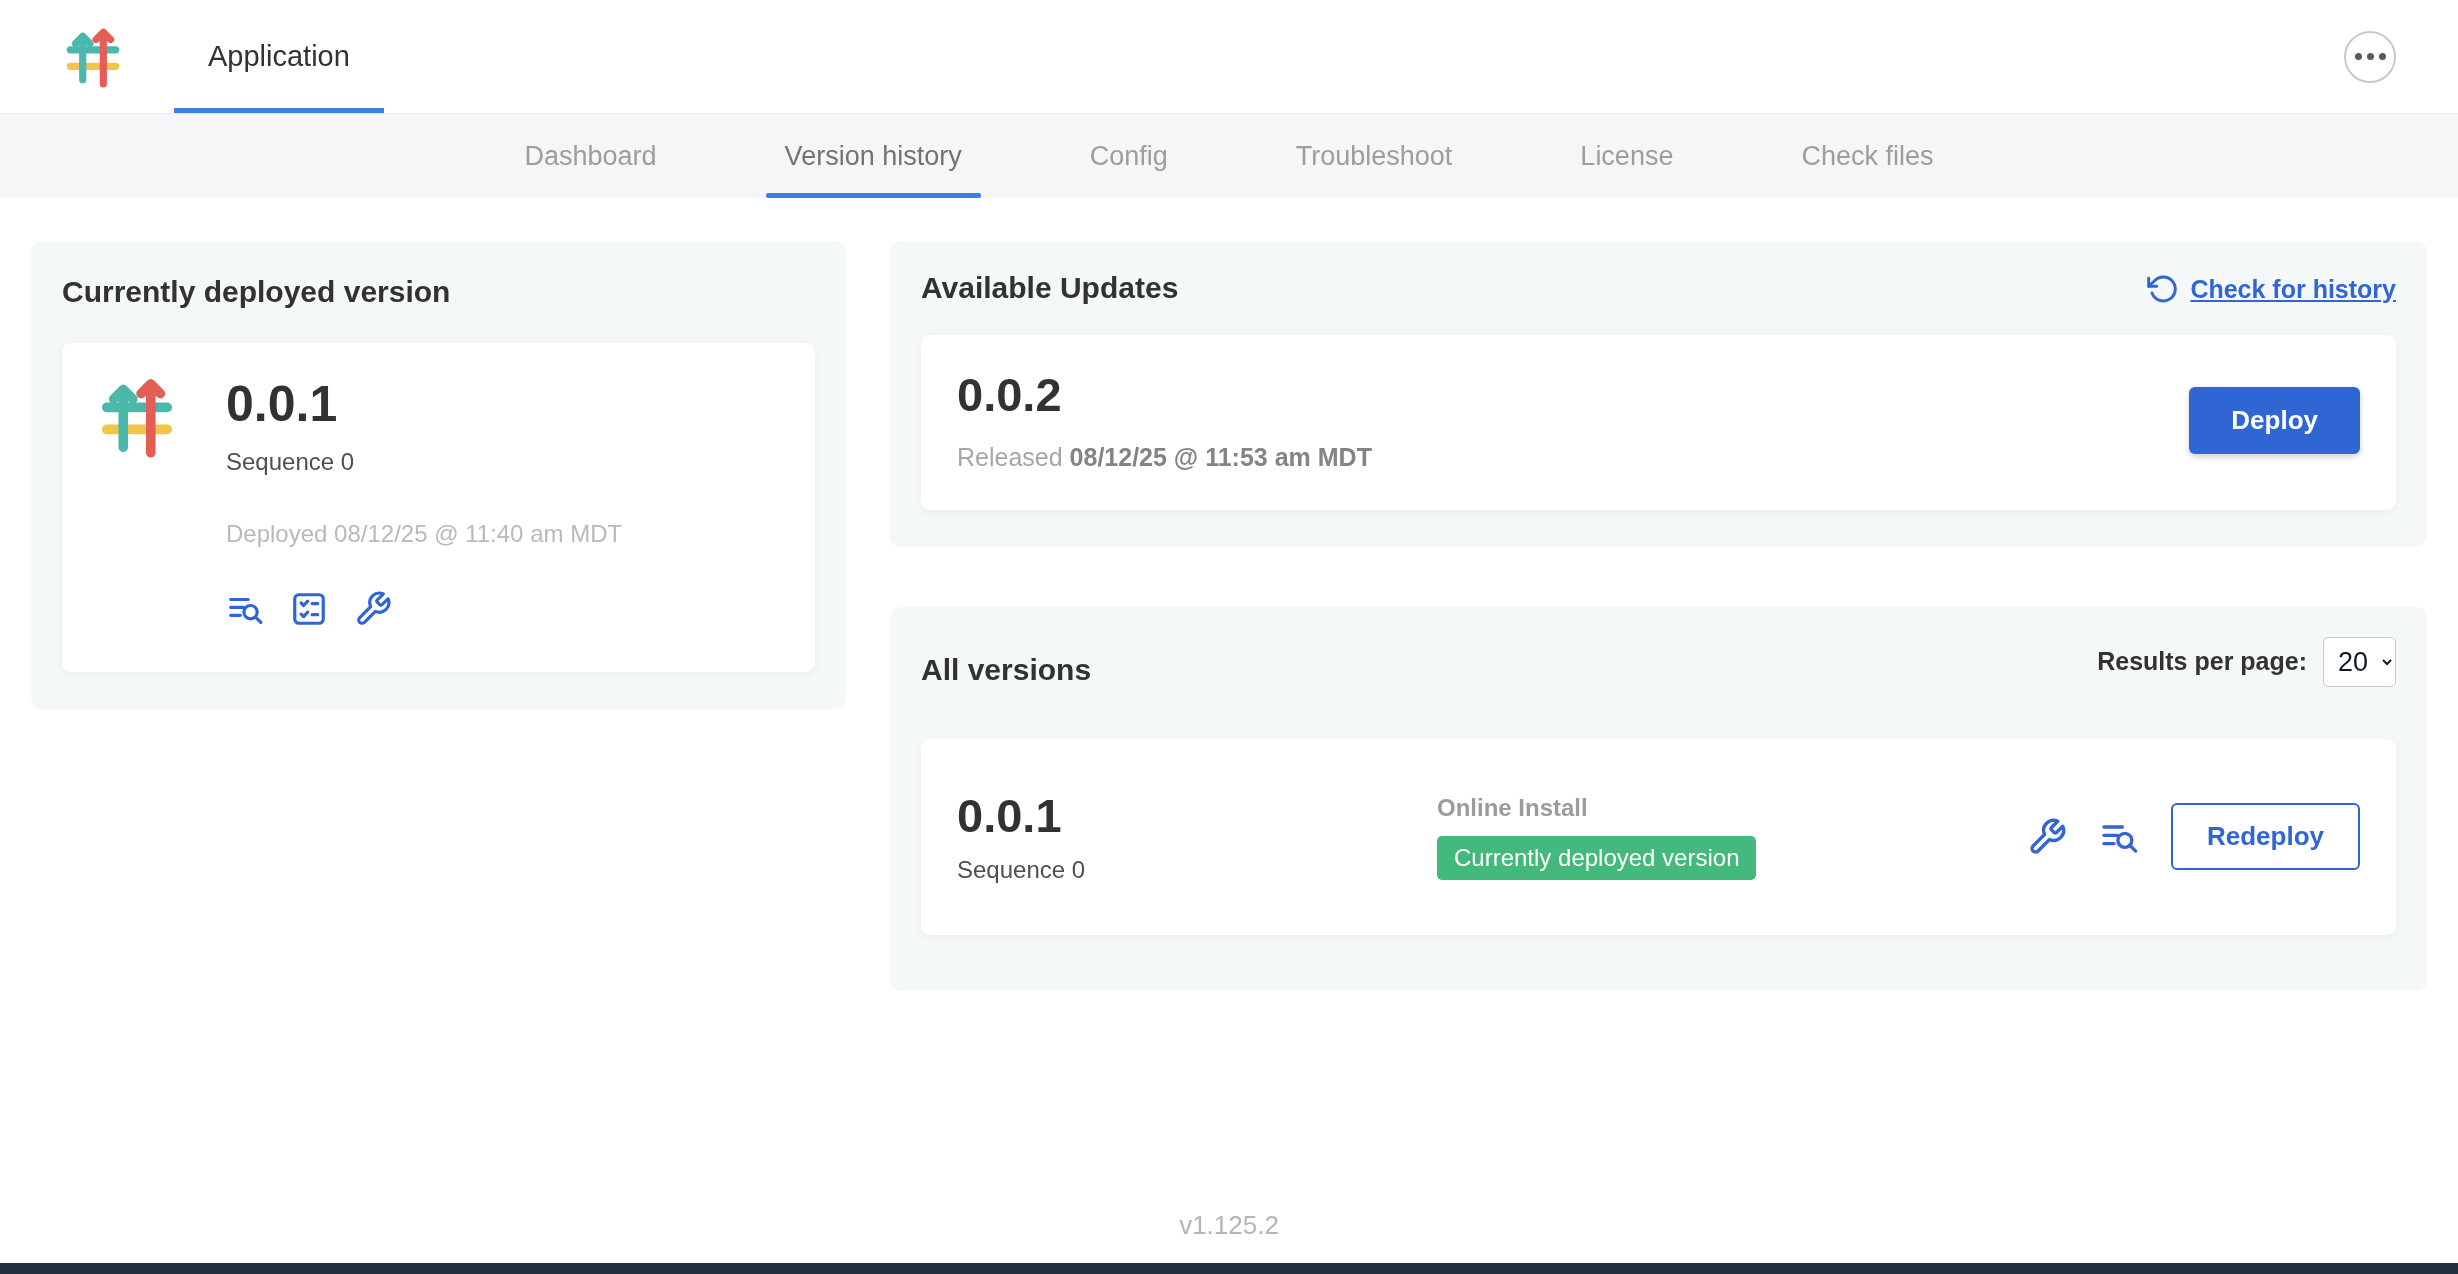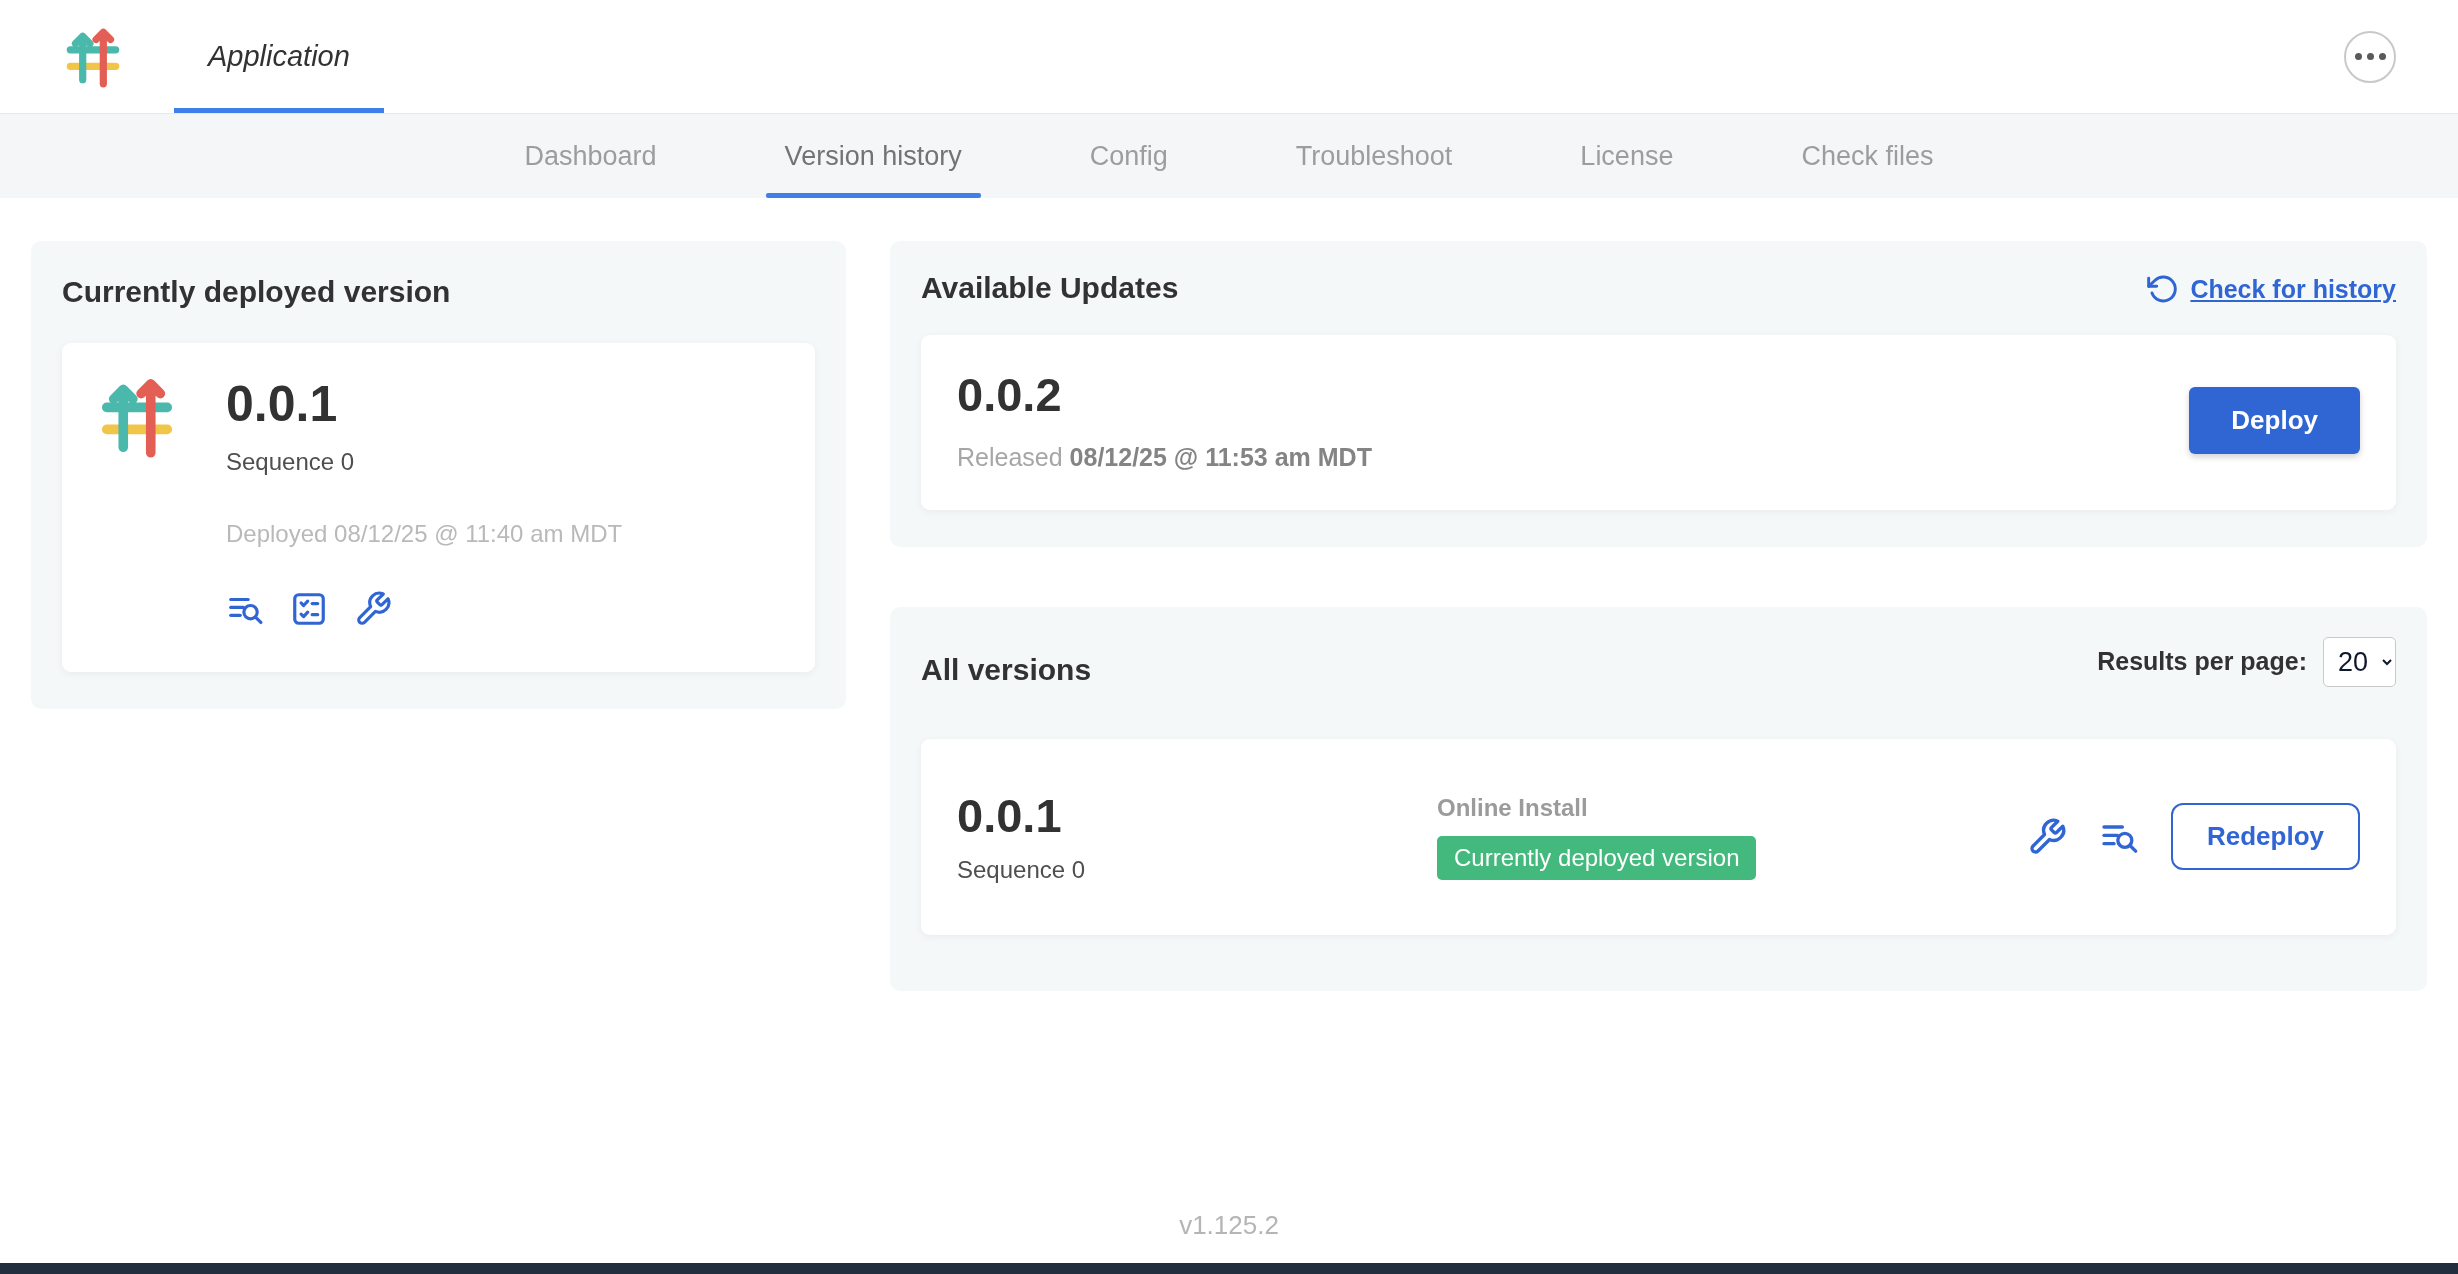--- a/index.html
+++ b/index.html
@@ -11,21 +11,21 @@
     position:relative; overflow:hidden;
   }
 
   
   .top-bar {
     height:113px; display:flex; align-items:stretch;
     padding:0 62px 0 60px; background:#fff;
   }
   .logo { display:flex; align-items:center; margin-right:48px; }
   .logo svg { width:66px; height:66px; }
-  .top-tabs { display:flex; align-items:stretch;font-style:italic; }
+  .top-tabs { display:flex; align-items:stretch; }
   .top-tab {
     font-size:29px; display:flex; align-items:center;
     padding:0 34px; position:relative; cursor:pointer; white-space:nowrap;
   }
   .top-tab.active::after {
     content:""; position:absolute; left:0; right:0; bottom:0; height:5px;
     background:var(--accent-underline,#3f7fe8);
   }
   .top-spacer { flex:1; }
   .more-btn {
@@ -122,21 +122,21 @@
   .deployed-badge {
     display:inline-block; margin-top:14px;
     background:var(--badge-green,#44b97d); color:#fff;
     font-size:24px; padding:8px 17px; border-radius:5px;
   }
   .row-actions { display:flex; align-items:center; gap:32px; }
   .row-actions .icon-btn svg { width:40px; height:40px; }
   .redeploy-btn {
     background:#fff; border:2px solid var(--accent,#3065d4); color:var(--accent,#3065d4);
     font-size:26px; font-weight:700; font-family:inherit;
-    padding:16px 34px; border-radius:12px; cursor:pointer;
+    padding:16px 34px; border-radius:6px; cursor:pointer;
   }
 
   
   .footer { position:absolute; left:0; right:0; bottom:0; }
   .footer-version { text-align:center; color:#b5b5b5; font-size:26px; margin-bottom:22px; }
   .bottom-strip { height:11px; background:var(--strip,#222e3e); }
 </style>
 </head>
 <body>
 

